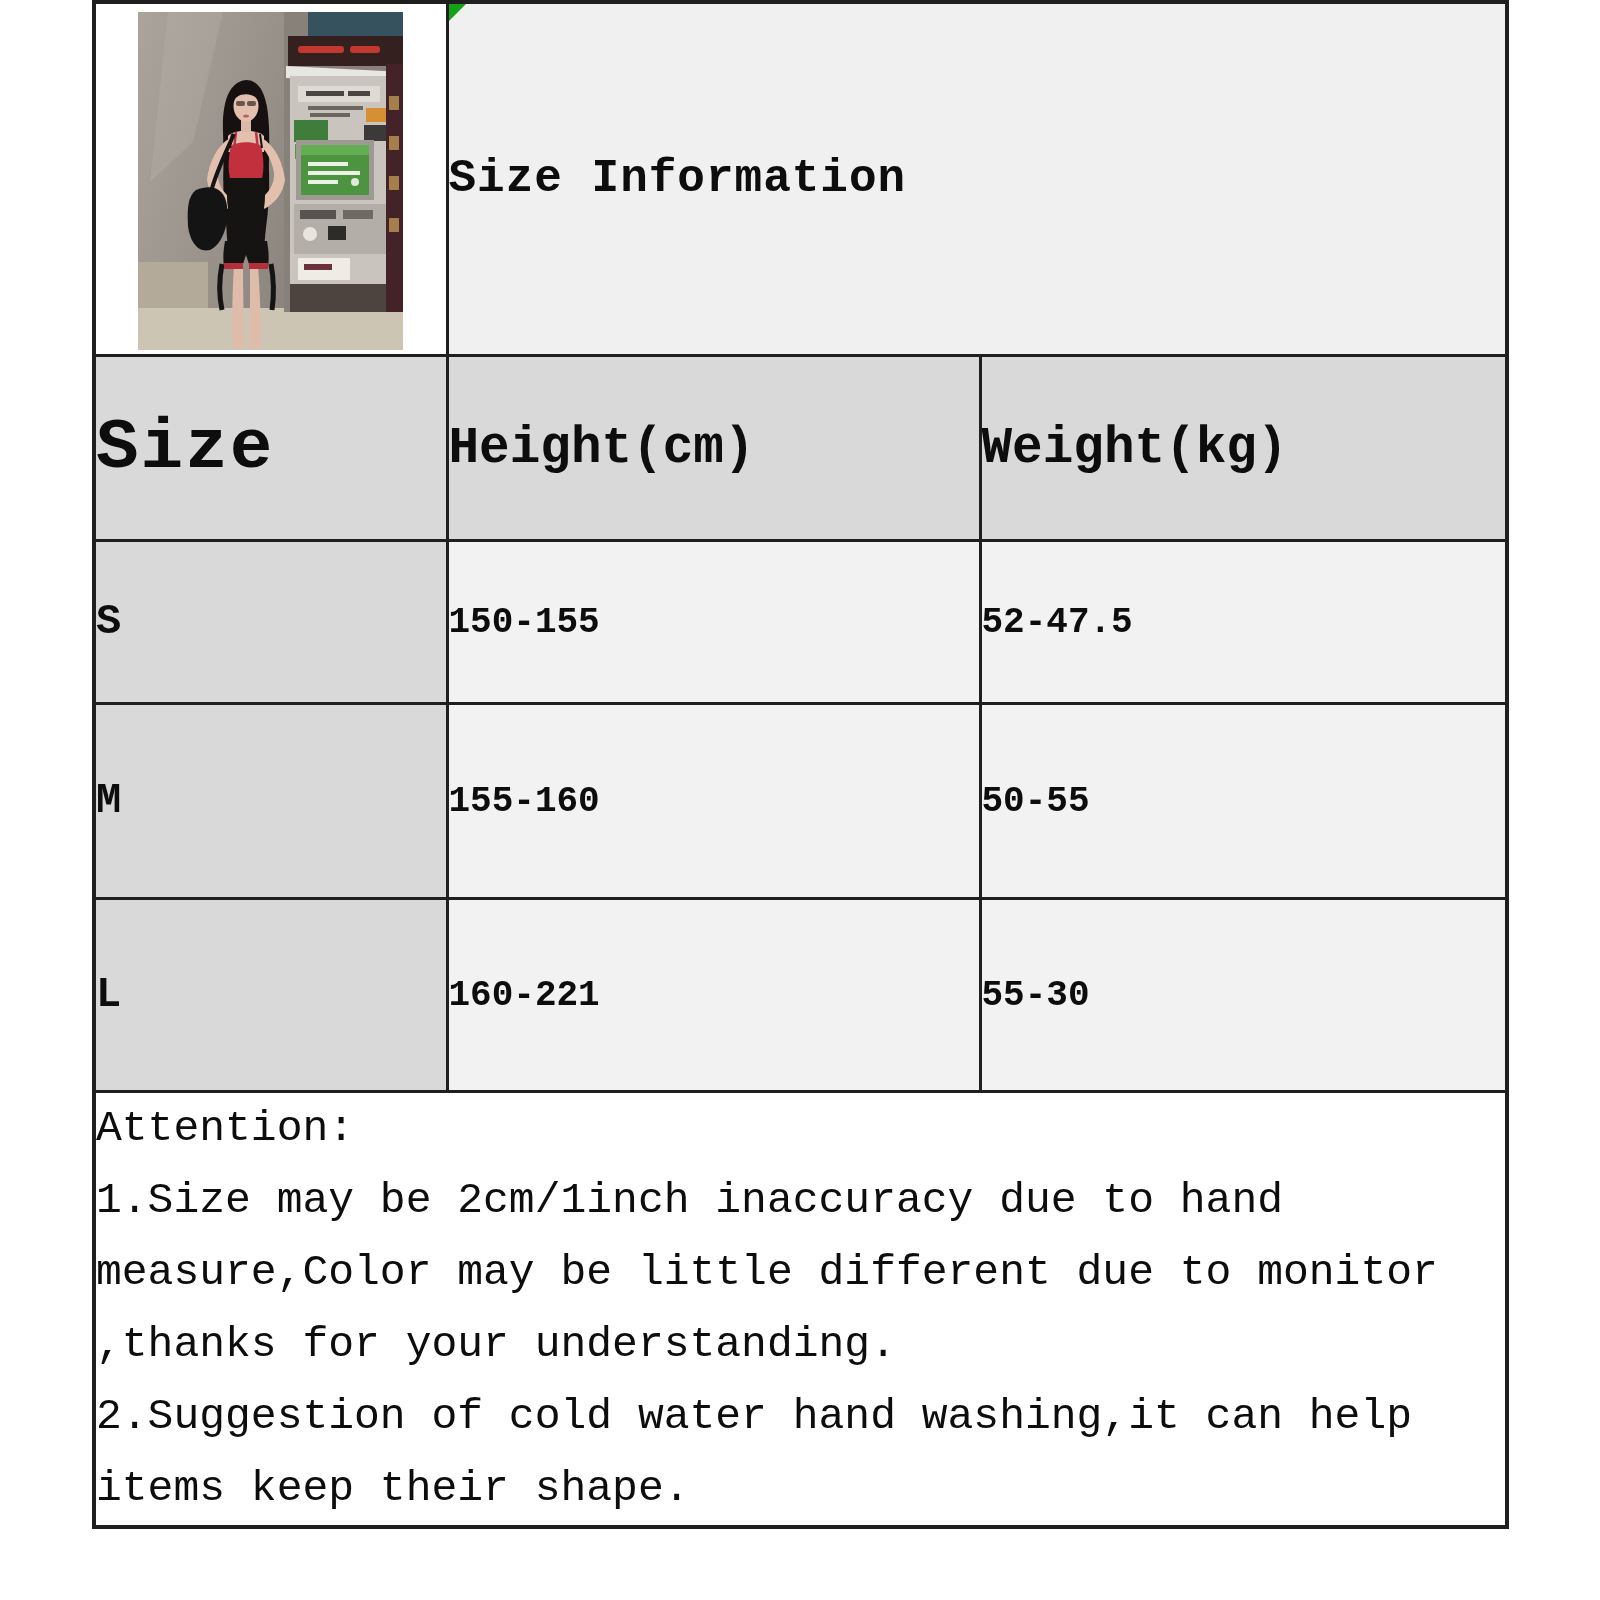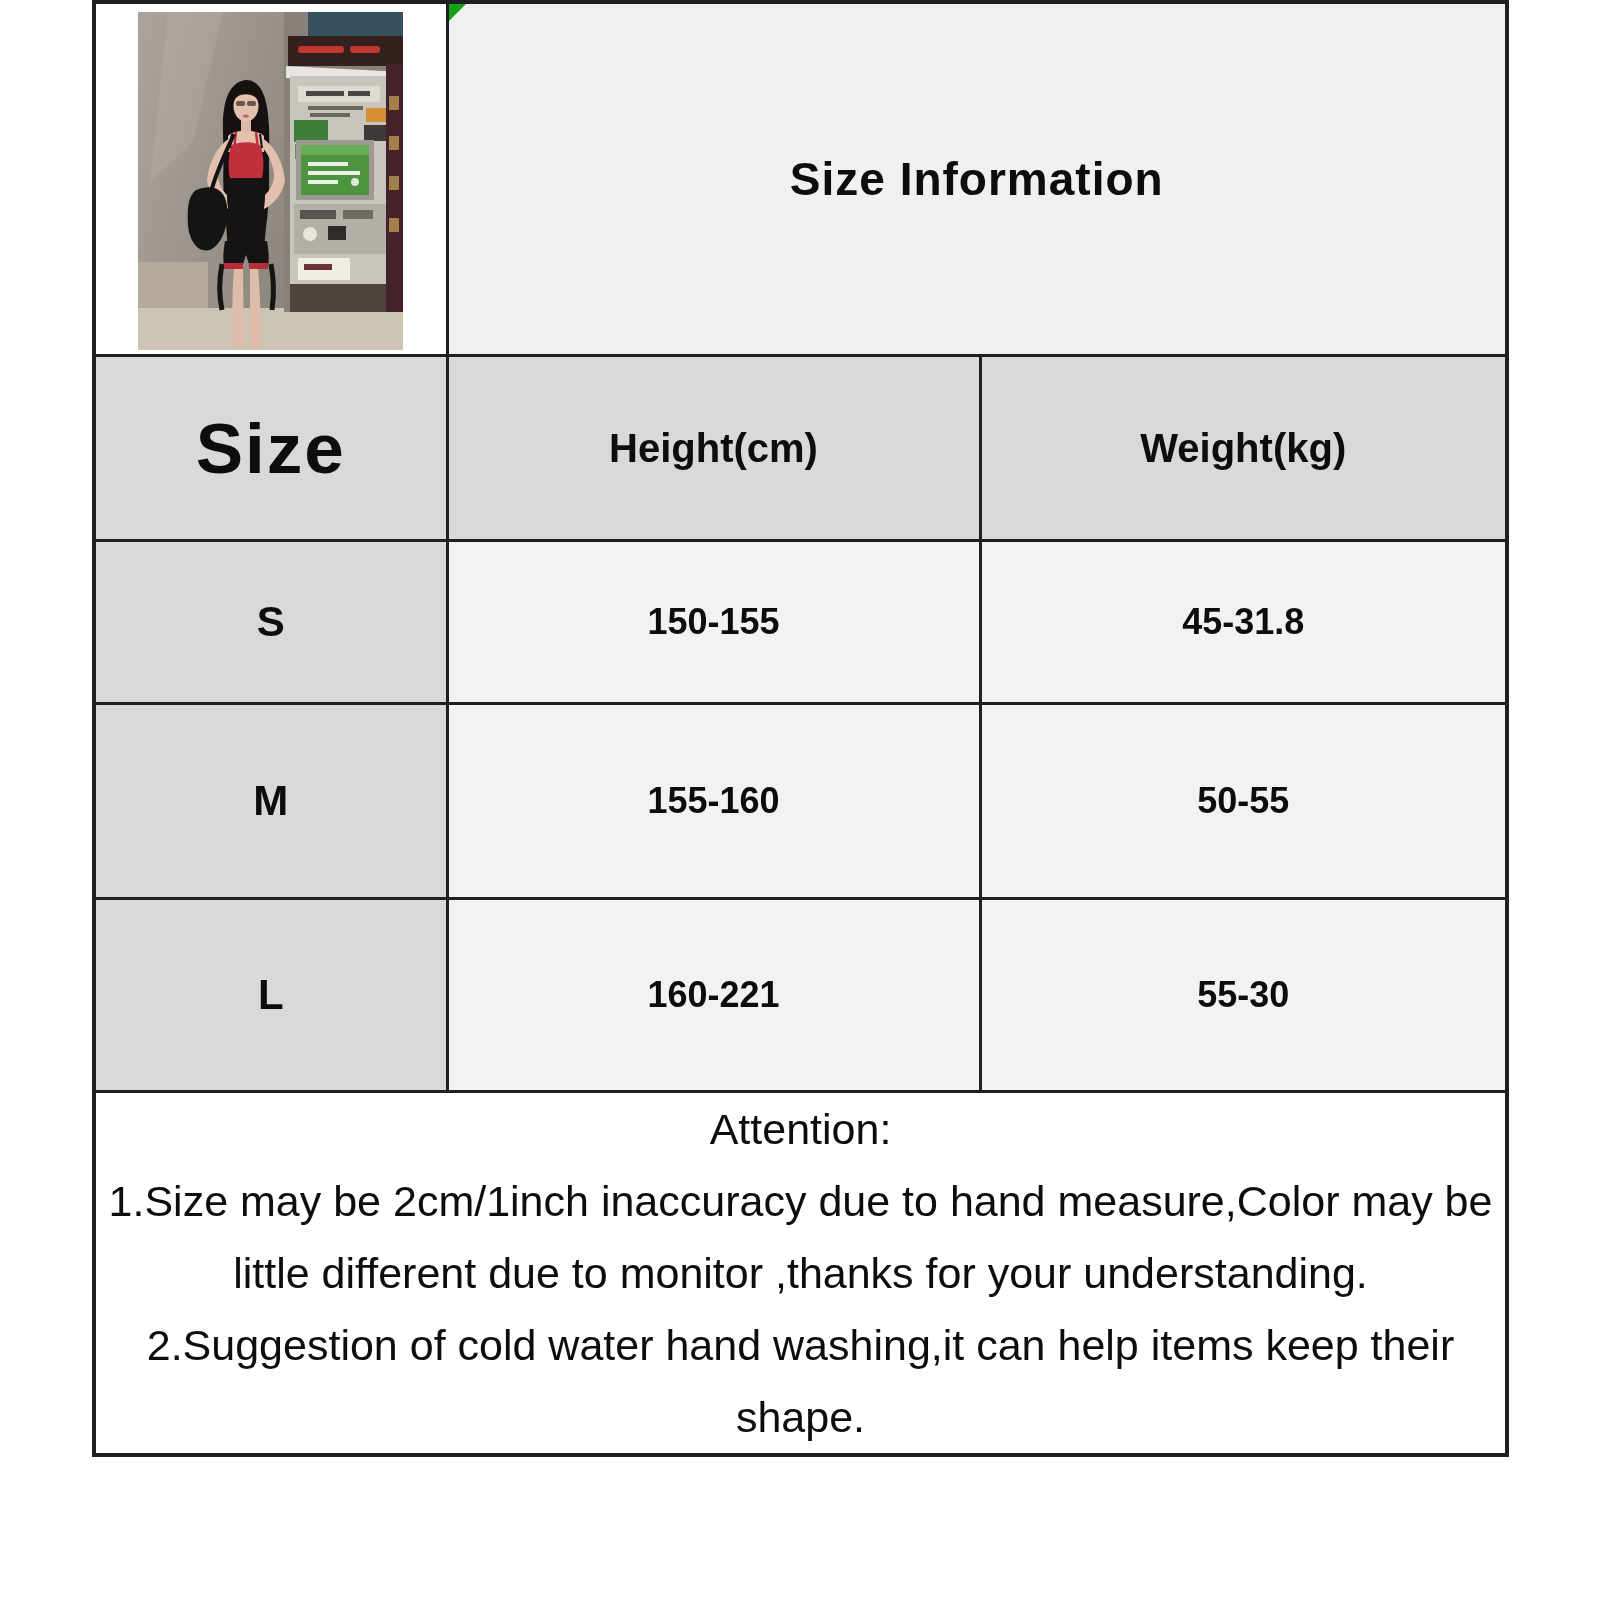--- a/index.html
+++ b/index.html
@@ -20,22 +20,23 @@
   }
   table.size-table {
     border-collapse: collapse;
     table-layout: fixed;
     width: 1413px;
     border: 4px solid #1f1f1f;
   }
   table.size-table td {
     border: 3px solid #1f1f1f;
     padding: 0;
-    text-align: center;
+    text-align: left;
     vertical-align: middle;
+    font-family: Liberation Mono, monospace;
   }
   
   .photo-cell {
     background: #ffffff;
     height: 350px;
   }
   .photo-cell svg { display: block; margin: 6px auto 2px auto; }
   .title-cell {
     background: #f0f0f0;
     position: relative;
@@ -49,21 +50,21 @@
     left: 0;
     width: 0;
     height: 0;
     border-top: 17px solid #15a015;
     border-right: 17px solid transparent;
   }
   
   .col-header {
     background: #d9d9d9;
     font-weight: bold;
-    font-size: 40px;
+    font-size: 51px;
   }
   .col-header.size-head { font-size: 71px; letter-spacing: 2px; }
   tr.row-header td { height: 182px; }
   
   .label-cell {
     background: #d9d9d9;
     font-weight: bold;
     font-size: 42px;
   }
   .data-cell {
@@ -192,21 +193,21 @@
 
       <tr class="row-header">
         <td class="col-header size-head">Size</td>
         <td class="col-header">Height(cm)</td>
         <td class="col-header">Weight(kg)</td>
       </tr>
 
       <tr class="row-s">
         <td class="label-cell">S</td>
         <td class="data-cell">150-155</td>
-        <td class="data-cell">45-31.8</td>
+        <td class="data-cell">52-47.5</td>
       </tr>
 
       <tr class="row-m">
         <td class="label-cell">M</td>
         <td class="data-cell">155-160</td>
         <td class="data-cell">50-55</td>
       </tr>
 
       <tr class="row-l">
         <td class="label-cell">L</td>

